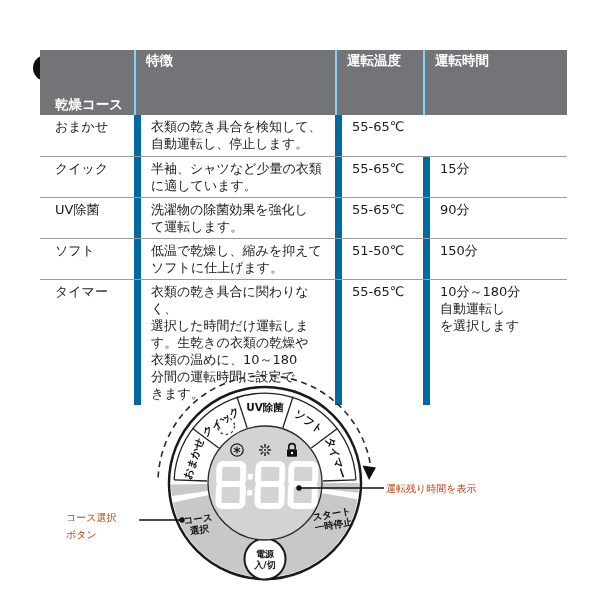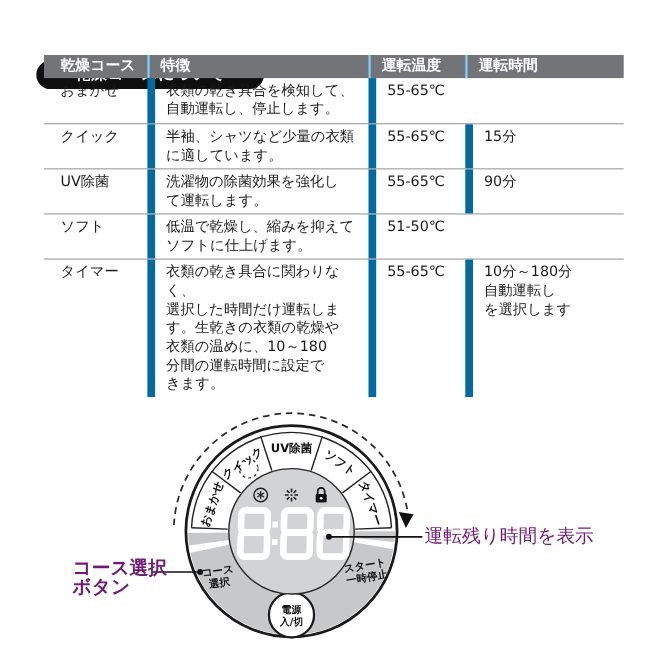--- a/index.html
+++ b/index.html
@@ -14,37 +14,37 @@
     background:#0f0f0f; border-radius:13px; color:#ffffff;
     font-size:14.5px; font-weight:bold; line-height:26px; text-align:center;
     letter-spacing:0.5px;
     margin-top:40px;
   }
   
   .ctable { position:absolute; left:40px; top:50px; width:527px; font-size:13px; }
   .thead, .trow { display:grid; grid-template-columns:94px 201px 88px 144px; }
   .thead { background:#737477; color:#ffffff; font-weight:bold; font-size:13.5px; }
   .thead .th { padding:2px 6px 2px 10px; line-height:17px; border-left:2px solid #7dd3fc; }
-  .thead .th:first-child { border-left:none; padding-left:15px; }
+  .thead .th:first-child { border-left:none; padding-left:15px;margin-top:44px; }
   .trow { border-bottom:1px solid #9b9b9b; }
   .trow:last-child { border-bottom:none; }
   .td {
     padding:3px 6px 3px 10px; line-height:17px; white-space:pre-line;
     border-left:7px solid #0369a1; word-break:break-all;
   }
   .td.course { border-left:none; padding-left:15px; white-space:normal; }
   .r1 { min-height:41px; } .r2 { min-height:34px; } .r3 { min-height:33px; }
   .r4 { min-height:33px; } .r5 { min-height:116px; }
   
   .dial-svg { position:absolute; left:0; top:368px; }
   
-  .ann { position:absolute; font-size:17px; line-height:17px; color:#701a75; }
+  .ann { position:absolute; font-size:10px; line-height:17px; color:#c2410c; }
   .ann-left { left:66px; top:509px; }
   .ann-right { left:386px; top:480px; white-space:nowrap; }
-  .ann span { display:block;font-weight:bold; }
+  .ann span { display:block; }
 </style>
 </head>
 <body>
 
 <div class="page">
 
   <div class="title-pill">乾燥コースについて</div>
 
   <div class="ctable">
     <div class="thead">
@@ -71,20 +71,21 @@
       <div class="td">洗濯物の除菌効果を強化し
 て運転します。</div>
       <div class="td">55-65℃</div>
       <div class="td">90分</div>
     </div>
     <div class="trow r4">
       <div class="td course">ソフト</div>
       <div class="td">低温で乾燥し、縮みを抑えて
 ソフトに仕上げます。</div>
       <div class="td">51-50℃</div>
+      <div class="td">150分</div>
     </div>
     <div class="trow r5">
       <div class="td course">タイマー</div>
       <div class="td">衣類の乾き具合に関わりなく、
 選択した時間だけ運転しま
 す。生乾きの衣類の乾燥や
 衣類の温めに、10～180
 分間の運転時間に設定で
 きます。</div>
       <div class="td">55-65℃</div>

